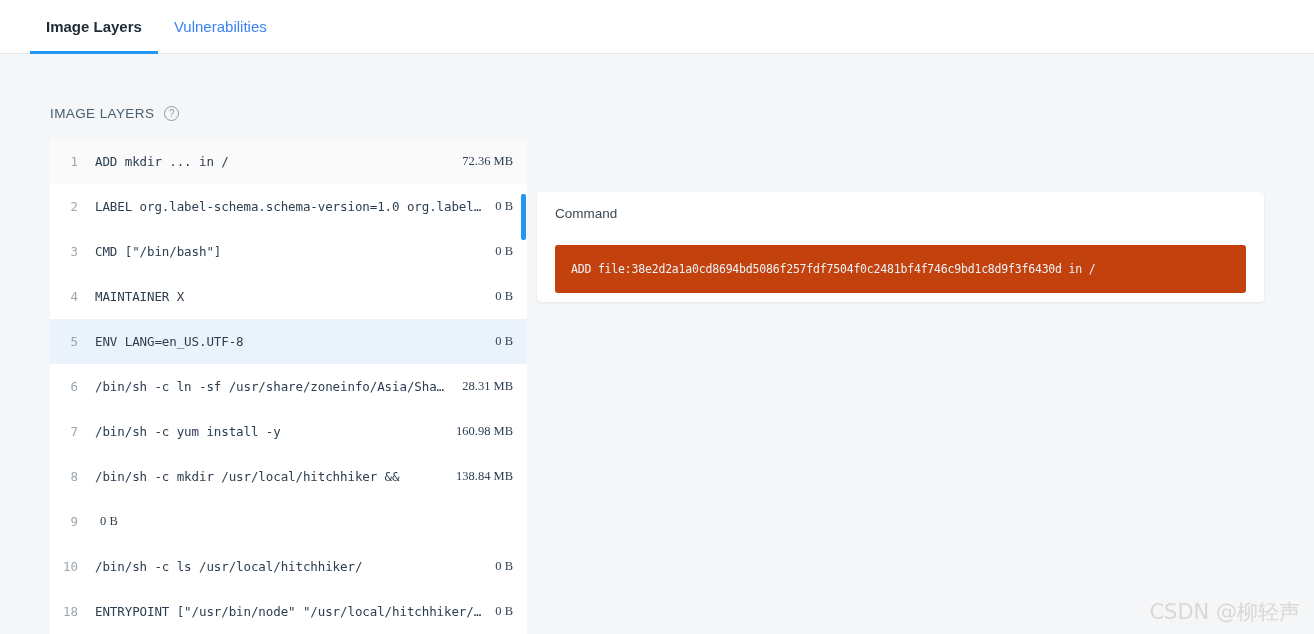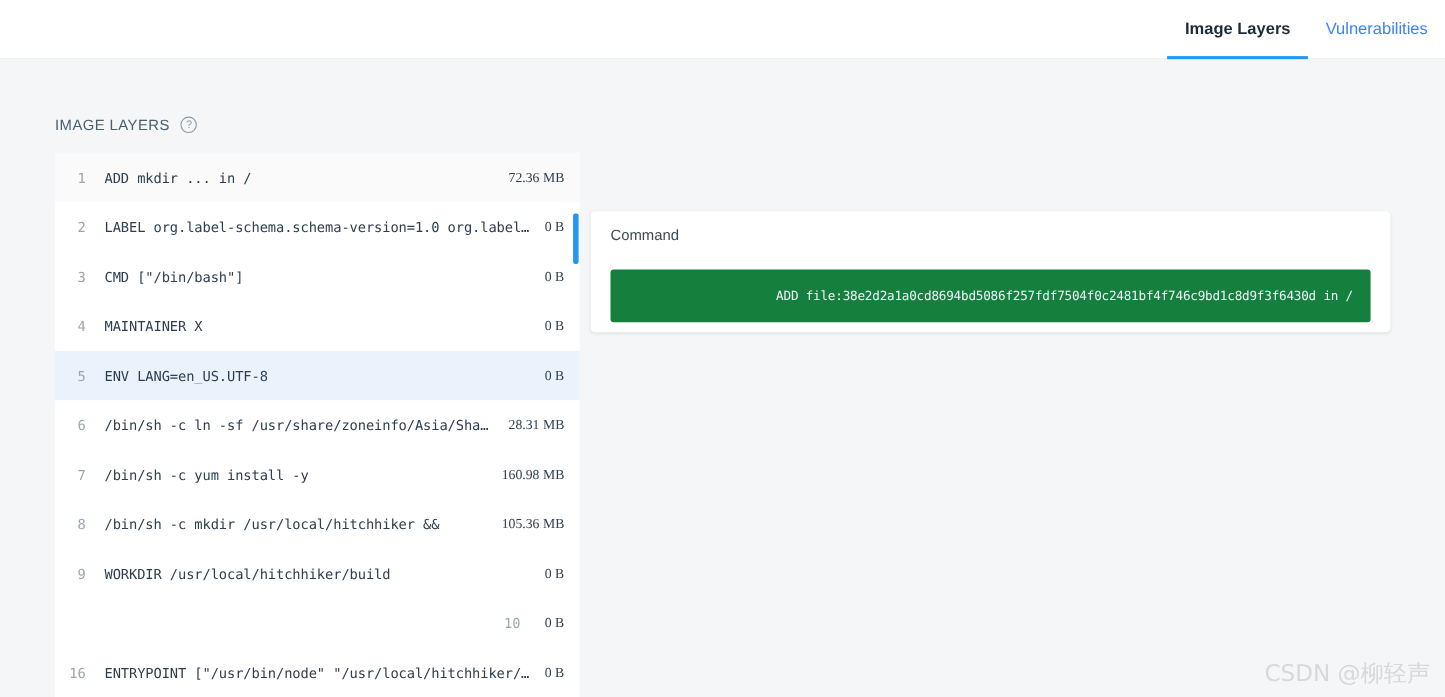--- a/index.html
+++ b/index.html
@@ -1,15 +1,15 @@
 <!DOCTYPE html>
 <html><head>
 <meta charset="utf-8">
 <style>
-  * { box-sizing: border-box; justify-content: flex-end; }
+  * { box-sizing: border-box; }
   html, body {
     margin: 0;
     padding: 0;
     width: 1314px;
     height: 634px;
     overflow: hidden;
     background: #f5f6f7;
     font-family: "Liberation Sans", sans-serif;
   }
 
@@ -154,21 +154,21 @@
     border-radius: 4px;
     box-shadow: 0 1px 3px rgba(0,0,0,0.08);
     padding: 14px 18px;
   }
   .command-label {
     font-size: 13.5px;
     color: #3c4a55;
     margin-bottom: 24px;
   }
   .command-code {
-    background: #15803d;
+    background: #c2410c;
     border-radius: 3px;
     height: 48px;
     display: flex;
     align-items: center;
     padding: 0 16px;
     color: #eef3f7;
     font-family: "DejaVu Sans Mono", monospace;
     font-size: 11.5px;
     letter-spacing: -0.2px;
     overflow: hidden;
@@ -237,33 +237,33 @@
       <span class="layer-size">28.31 MB</span>
     </div>
     <div class="layer-row">
       <span class="layer-idx">7</span>
       <span class="layer-cmd">/bin/sh -c yum install -y</span>
       <span class="layer-size">160.98 MB</span>
     </div>
     <div class="layer-row">
       <span class="layer-idx">8</span>
       <span class="layer-cmd">/bin/sh -c mkdir /usr/local/hitchhiker &amp;&amp;</span>
-      <span class="layer-size">105.36 MB</span>
+      <span class="layer-size">138.84 MB</span>
     </div>
     <div class="layer-row">
       <span class="layer-idx">9</span>
-      <span class="layer-cmd">WORKDIR /usr/local/hitchhiker/build</span>
       <span class="layer-size">0 B</span>
     </div>
     <div class="layer-row">
       <span class="layer-idx">10</span>
-      <span class="layer-size">0 B</span>
-    </div>
-    <div class="layer-row">
-      <span class="layer-idx">16</span>
+      <span class="layer-cmd">/bin/sh -c ls /usr/local/hitchhiker/</span>
+      <span class="layer-size">0 B</span>
+    </div>
+    <div class="layer-row">
+      <span class="layer-idx">18</span>
       <span class="layer-cmd">ENTRYPOINT ["/usr/bin/node" "/usr/local/hitchhiker/build…</span>
       <span class="layer-size">0 B</span>
     </div>
   </div>
 
   <div class="scroll-indicator"></div>
 
   <div class="command-card">
     <div class="command-label">Command</div>
     <div class="command-code">ADD file:38e2d2a1a0cd8694bd5086f257fdf7504f0c2481bf4f746c9bd1c8d9f3f6430d in /</div>

